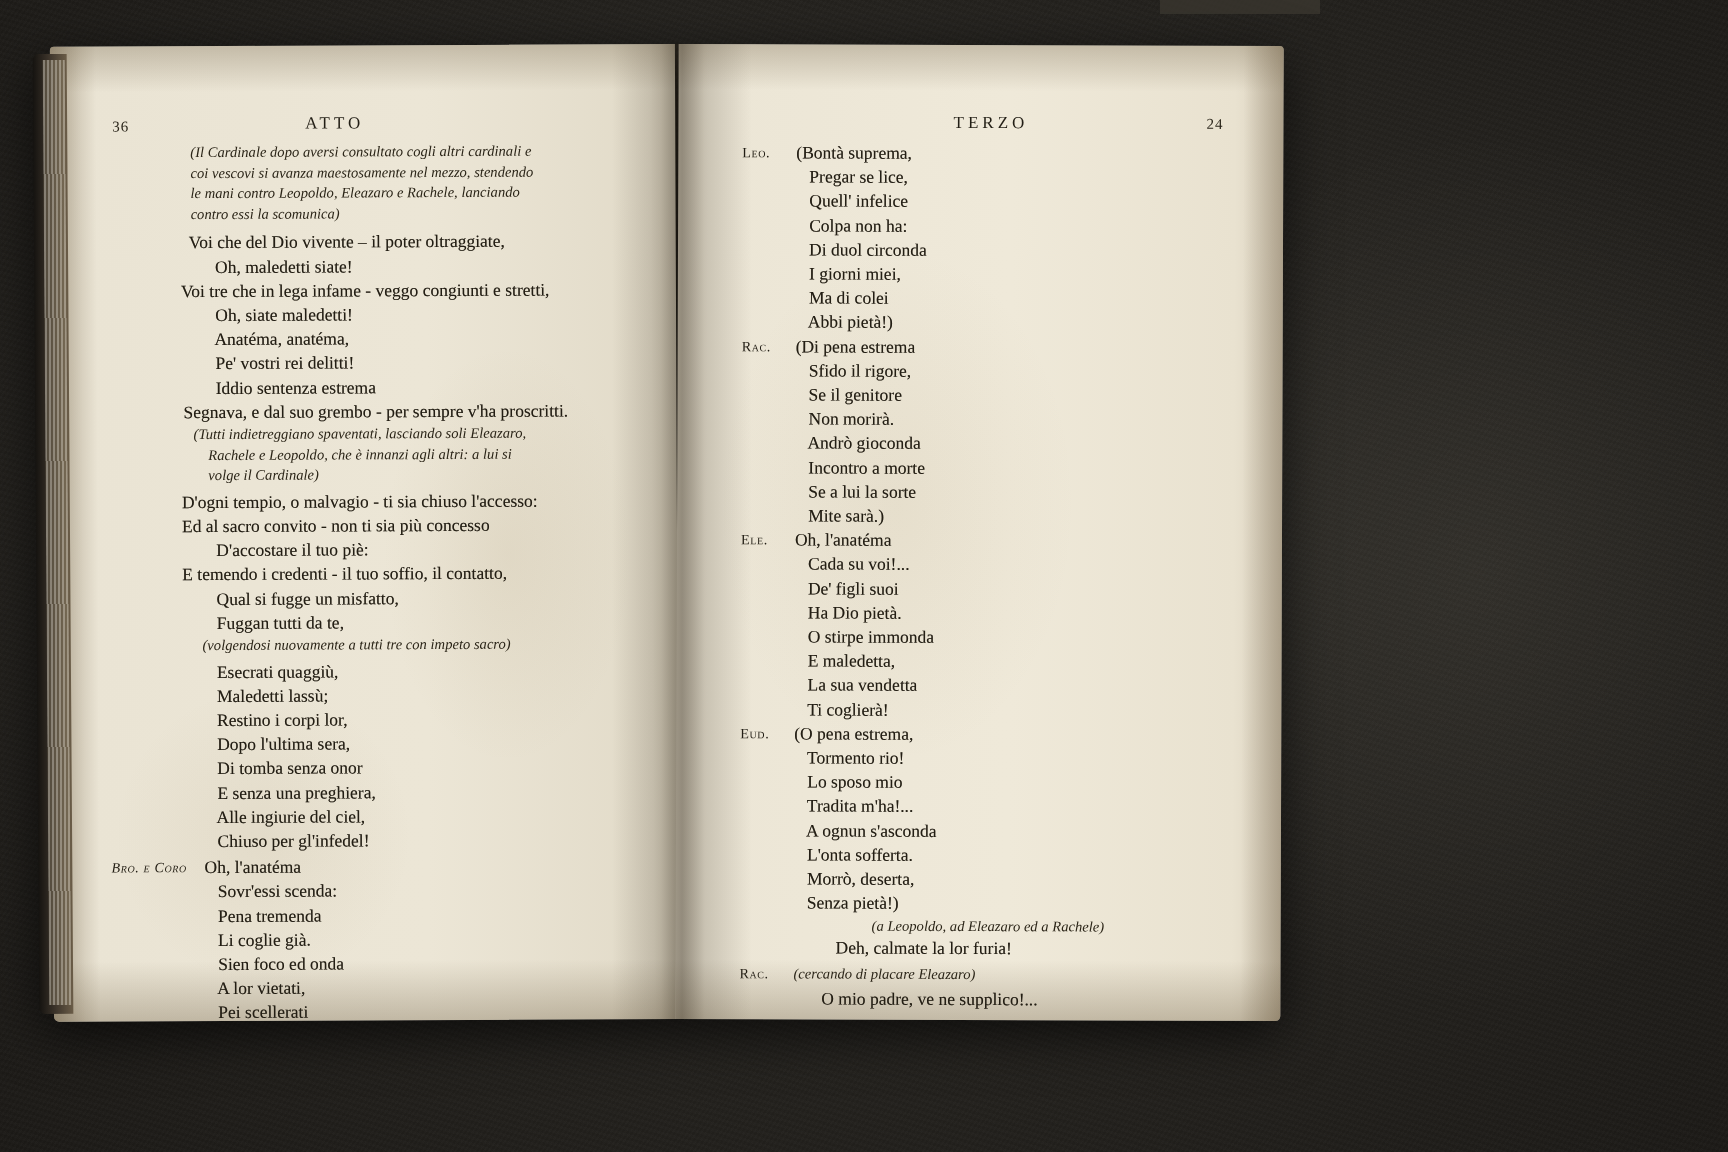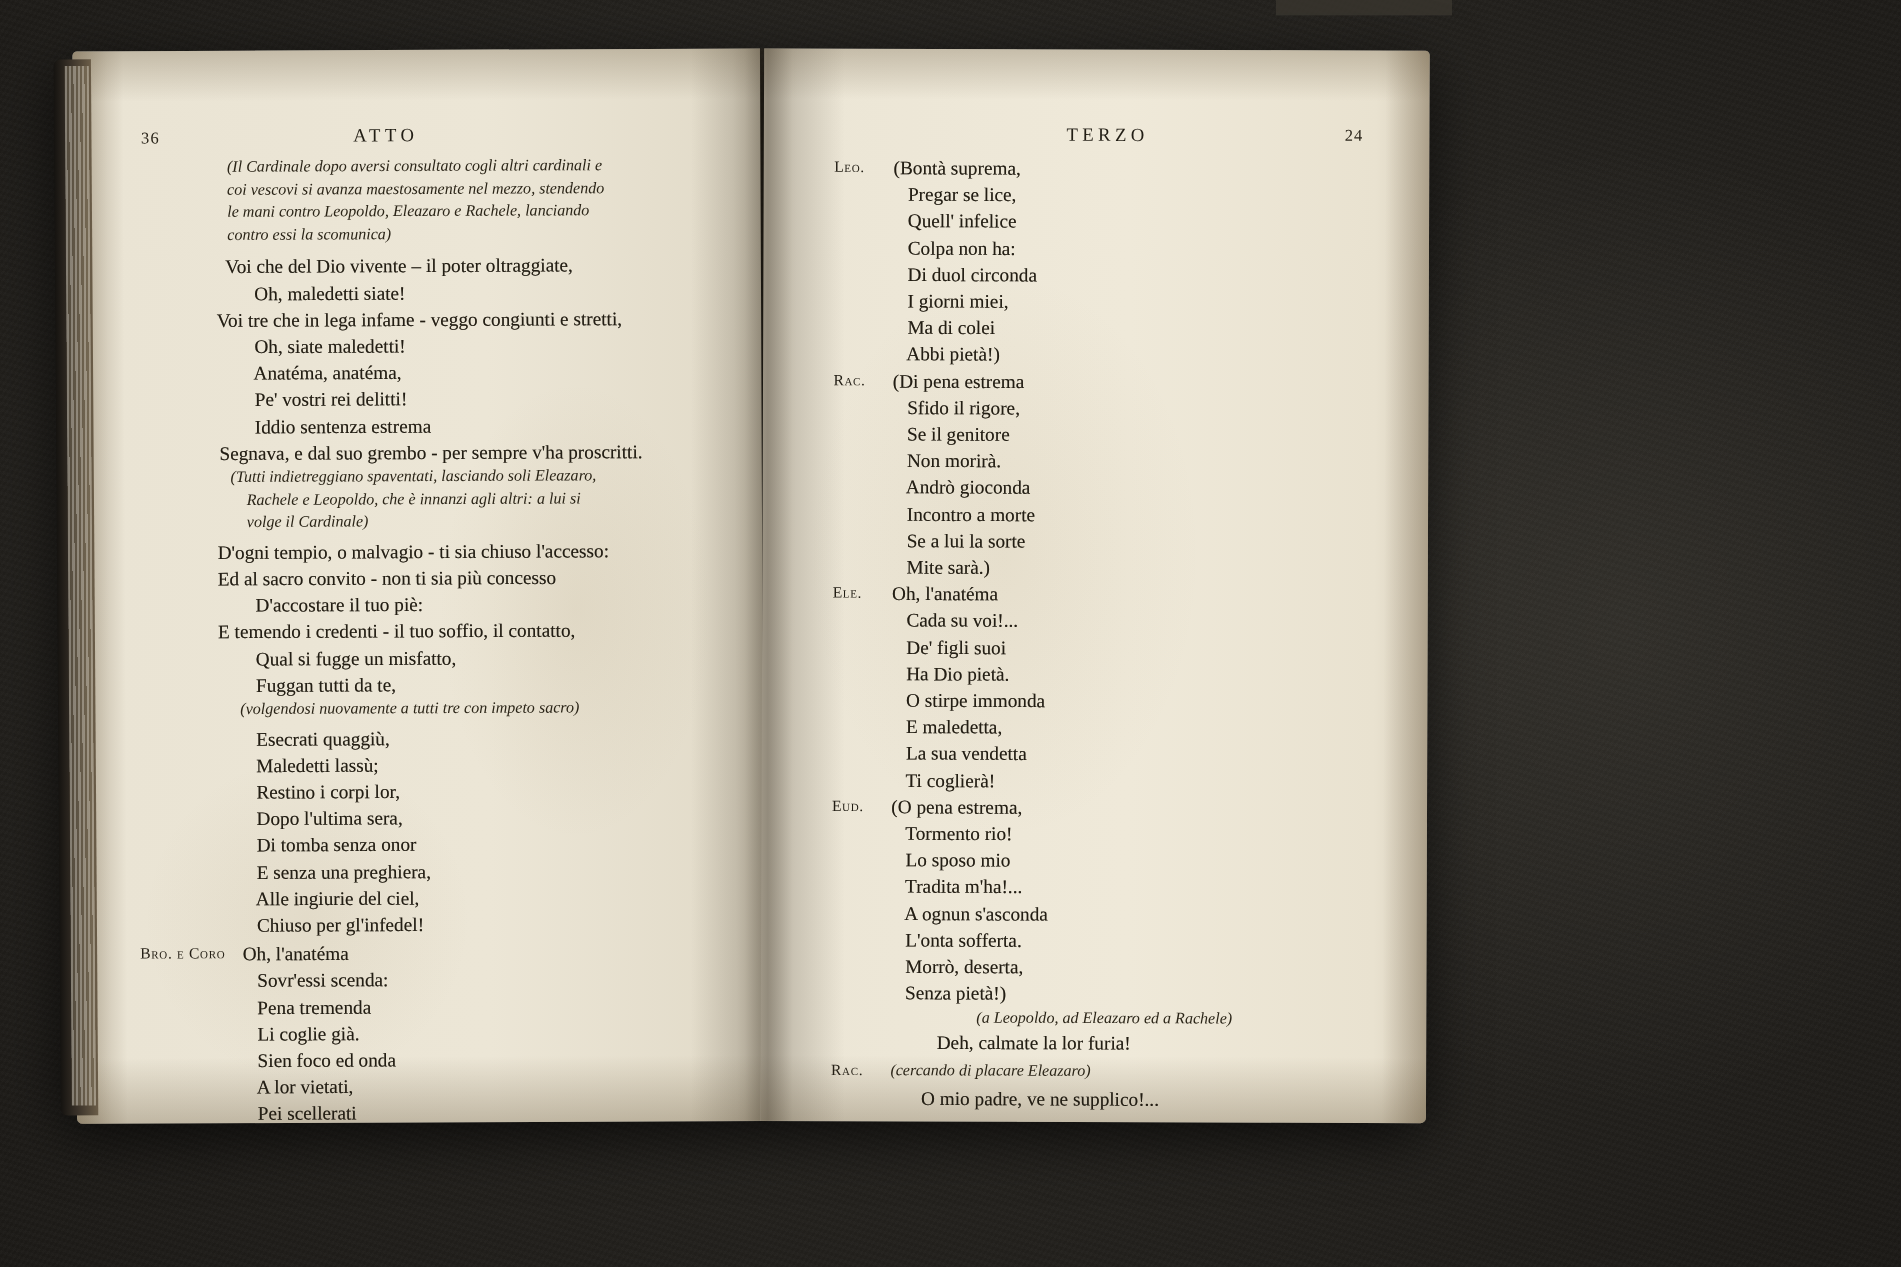--- a/index.html
+++ b/index.html
@@ -44,21 +44,21 @@
     position: absolute;
     top: 0; left: 1160px;
     width: 160px; height: 14px;
     background: #3b372f;
     opacity: .8;
   }
 
   
   #book {
     position: absolute;
-    left: 68px;
+    left: 52px;
     top: 44px;
     width: 1230px;
     height: 975px;
     filter: drop-shadow(0 14px 26px rgba(0,0,0,.65));
   }
 
   .page {
     position: absolute;
     top: 0;
     height: 975px;
@@ -281,21 +281,21 @@
             <div class="line">      Maledetti lassù;</div>
             <div class="line">      Restino i corpi lor,</div>
             <div class="line">      Dopo l'ultima sera,</div>
             <div class="line">      Di tomba senza onor</div>
             <div class="line">      E senza una preghiera,</div>
             <div class="line">      Alle ingiurie del ciel,</div>
             <div class="line">      Chiuso per gl'infedel!</div>
           </div>
 
           <div style="display:flex;align-items:flex-start;margin-top:2px;">
-            <div class="speaker smallcap" style="width:138px;flex:0 0 138px;padding-left:58px;box-sizing:border-box;line-height:24.2px;">Bro. e Coro</div>
+            <div class="speaker smallcap" style="width:138px;flex:0 0 138px;padding-left:58px;box-sizing:border-box;line-height:24.2px;font-style:italic;">Bro. e Coro</div>
             <div style="flex:1;">
               <div class="line">   Oh, l'anatéma</div>
               <div class="line">      Sovr'essi scenda:</div>
               <div class="line">      Pena tremenda</div>
               <div class="line">      Li coglie già.</div>
               <div class="line">      Sien foco ed onda</div>
               <div class="line">      A lor vietati,</div>
               <div class="line">      Pei scellerati</div>
 
             </div>

